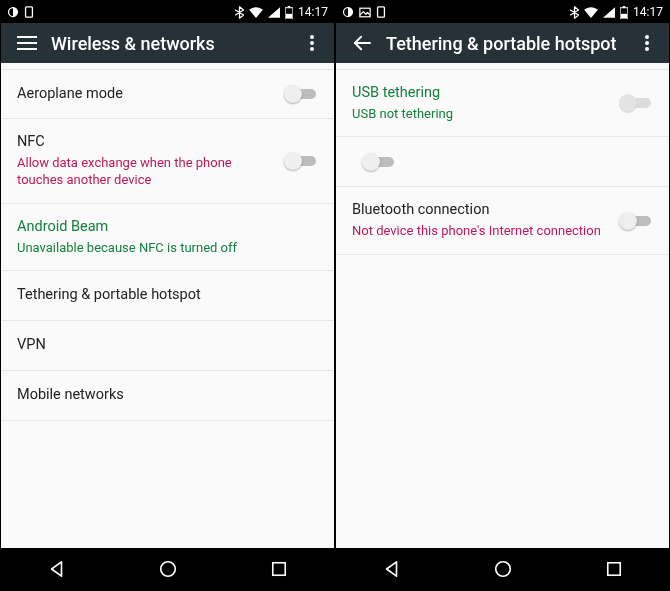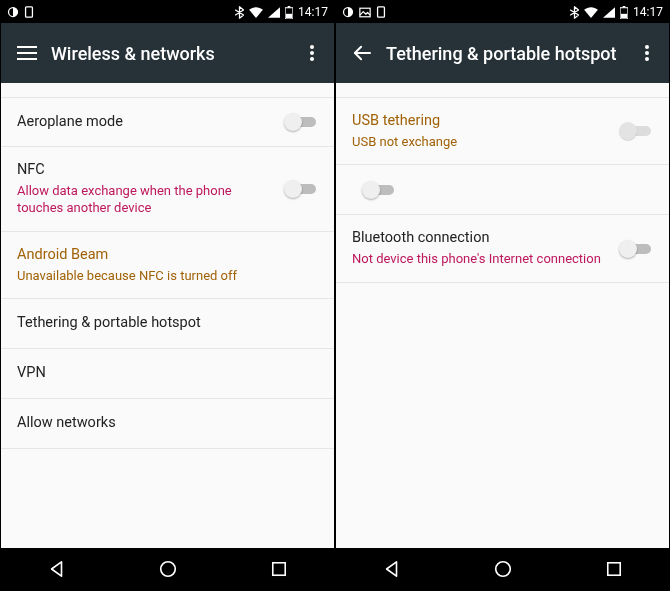--- a/index.html
+++ b/index.html
@@ -34,21 +34,21 @@
   }
   .statusbar .left, .statusbar .right {
     display: flex;
     align-items: center;
     gap: 5px;
   }
   .ico { display:inline-flex; align-items:center; justify-content:center; }
   .ico svg { display:block; }
   
   .actionbar {
-    height: 60px;
+    height: 40px;
     background: #263238;
     color: #fff;
     display: flex;
     align-items: center;
     padding: 0 10px;
   }
   .actionbar .navicon {
     width: 32px;
     display: flex;
     align-items: center;
@@ -75,35 +75,35 @@
     background: #fafafa;
     overflow-y: auto;
   }
   .row {
     display: flex;
     align-items: center;
     padding: 14px 16px;
     border-bottom: 1px solid #e6e6e6;
     min-height: 50px;
   }
-  .row.first { border-top: 1px solid #e6e6e6; margin-top:14px; }
+  .row.first { border-top: 1px solid #e6e6e6; margin-top:6px; }
   .row .text { flex: 1; min-width:0; }
   .row .primary {
     font-size: 14.5px;
     color: #222;
     line-height: 1.3;
   }
   .row .secondary {
     font-size: 13px;
     color: #be185d;
     line-height: 1.35;
     margin-top: 2px;
   }
   .row.disabled .primary,
-  .row.disabled .secondary { color: #a16207; }
+  .row.disabled .secondary { color: #15803d; }
   
   .switch {
     width: 34px;
     height: 20px;
     flex-shrink: 0;
     position: relative;
     margin-left: 10px;
   }
   .switch .track {
     position: absolute;
@@ -233,21 +233,21 @@
           <div class="primary">Tethering &amp; portable hotspot</div>
         </div>
       </div>
       <div class="row">
         <div class="text">
           <div class="primary">VPN</div>
         </div>
       </div>
       <div class="row">
         <div class="text">
-          <div class="primary">Allow networks</div>
+          <div class="primary">Mobile networks</div>
         </div>
       </div>
     </div>
 
   <div class="navbar">
     <div class="navbtn">
       <svg width="18" height="18" viewBox="0 0 20 20" fill="none" stroke="#fff" stroke-width="1.8" stroke-linejoin="round">
           <path d="M15 2 L4 10 L15 18 Z"></path>
         </svg>
     </div>
@@ -330,21 +330,21 @@
             <circle cx="2" cy="14" r="2"></circle>
           </svg>
       </span>
     </div>
   </div>
 
   <div class="content" id="list-right">
       <div class="row first disabled">
         <div class="text">
           <div class="primary">USB tethering</div>
-          <div class="secondary">USB not exchange</div>
+          <div class="secondary">USB not tethering</div>
         </div>
         <div class="switch">
           <div class="track"></div>
           <div class="thumb"></div>
         </div>
       </div>
       <div class="row">
         <div class="switch">
           <div class="track"></div>
           <div class="thumb"></div>

